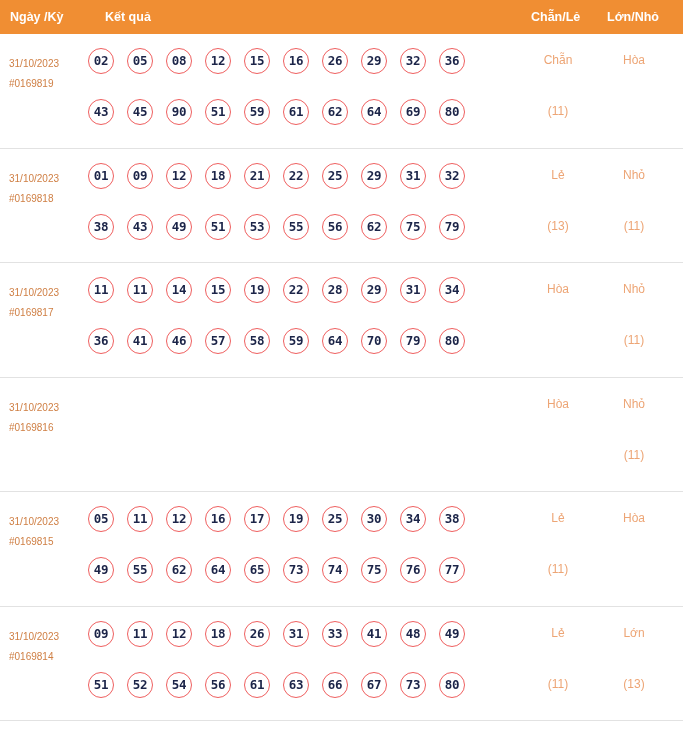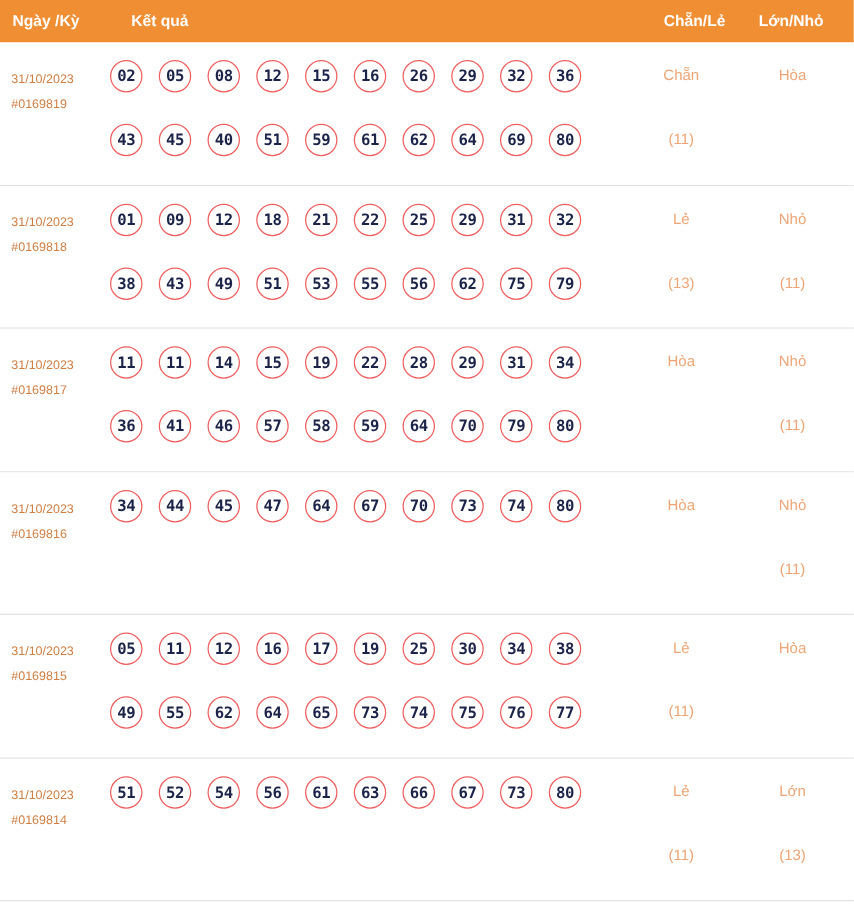--- a/index.html
+++ b/index.html
@@ -102,21 +102,21 @@
 
   .cell-oe, .cell-bs {
     position: absolute;
     top: 16px;
     width: 60px;
     text-align: center;
     color: #eda575;
     font-size: 12px;
     line-height: 20px;
   }
-  .cell-oe { left: 515px; }
+  .cell-oe { left: 528px; }
   .cell-bs { left: 604px; }
   .cell-oe .main, .cell-bs .main { display: block; }
   .cell-oe .count, .cell-bs .count { display: block; margin-top: 31px; }
   .cell-oe .count:empty, .cell-bs .count:empty { display: none; }
 </style>
 </head>
 <body>
 
 <div class="lottery-table">
 
@@ -128,21 +128,21 @@
   </div>
 
   <div id="rows-container">
       <div class="row">
         <div class="cell-date">
           <span class="date-line">31/10/2023</span>
           <span class="period-line">#0169819</span>
         </div>
         <div class="cell-result">
           <div class="ball-line"><span class="ball">02</span><span class="ball">05</span><span class="ball">08</span><span class="ball">12</span><span class="ball">15</span><span class="ball">16</span><span class="ball">26</span><span class="ball">29</span><span class="ball">32</span><span class="ball">36</span></div>
-          <div class="ball-line"><span class="ball">43</span><span class="ball">45</span><span class="ball">40</span><span class="ball">51</span><span class="ball">59</span><span class="ball">61</span><span class="ball">62</span><span class="ball">64</span><span class="ball">69</span><span class="ball">80</span></div>
+          <div class="ball-line"><span class="ball">43</span><span class="ball">45</span><span class="ball">90</span><span class="ball">51</span><span class="ball">59</span><span class="ball">61</span><span class="ball">62</span><span class="ball">64</span><span class="ball">69</span><span class="ball">80</span></div>
         </div>
         <div class="cell-oe">
           <span class="main">Chẵn</span>
           <span class="count">(11)</span>
         </div>
         <div class="cell-bs">
           <span class="main">Hòa</span>
         </div>
       </div>
       <div class="row">
@@ -179,21 +179,20 @@
           <span class="main">Nhỏ</span>
           <span class="count">(11)</span>
         </div>
       </div>
       <div class="row">
         <div class="cell-date">
           <span class="date-line">31/10/2023</span>
           <span class="period-line">#0169816</span>
         </div>
         <div class="cell-result">
-          <div class="ball-line"><span class="ball">34</span><span class="ball">44</span><span class="ball">45</span><span class="ball">47</span><span class="ball">64</span><span class="ball">67</span><span class="ball">70</span><span class="ball">73</span><span class="ball">74</span><span class="ball">80</span></div>
         </div>
         <div class="cell-oe">
           <span class="main">Hòa</span>
         </div>
         <div class="cell-bs">
           <span class="main">Nhỏ</span>
           <span class="count">(11)</span>
         </div>
       </div>
       <div class="row">
@@ -212,20 +211,21 @@
         <div class="cell-bs">
           <span class="main">Hòa</span>
         </div>
       </div>
       <div class="row">
         <div class="cell-date">
           <span class="date-line">31/10/2023</span>
           <span class="period-line">#0169814</span>
         </div>
         <div class="cell-result">
+          <div class="ball-line"><span class="ball">09</span><span class="ball">11</span><span class="ball">12</span><span class="ball">18</span><span class="ball">26</span><span class="ball">31</span><span class="ball">33</span><span class="ball">41</span><span class="ball">48</span><span class="ball">49</span></div>
           <div class="ball-line"><span class="ball">51</span><span class="ball">52</span><span class="ball">54</span><span class="ball">56</span><span class="ball">61</span><span class="ball">63</span><span class="ball">66</span><span class="ball">67</span><span class="ball">73</span><span class="ball">80</span></div>
         </div>
         <div class="cell-oe">
           <span class="main">Lẻ</span>
           <span class="count">(11)</span>
         </div>
         <div class="cell-bs">
           <span class="main">Lớn</span>
           <span class="count">(13)</span>
         </div>

